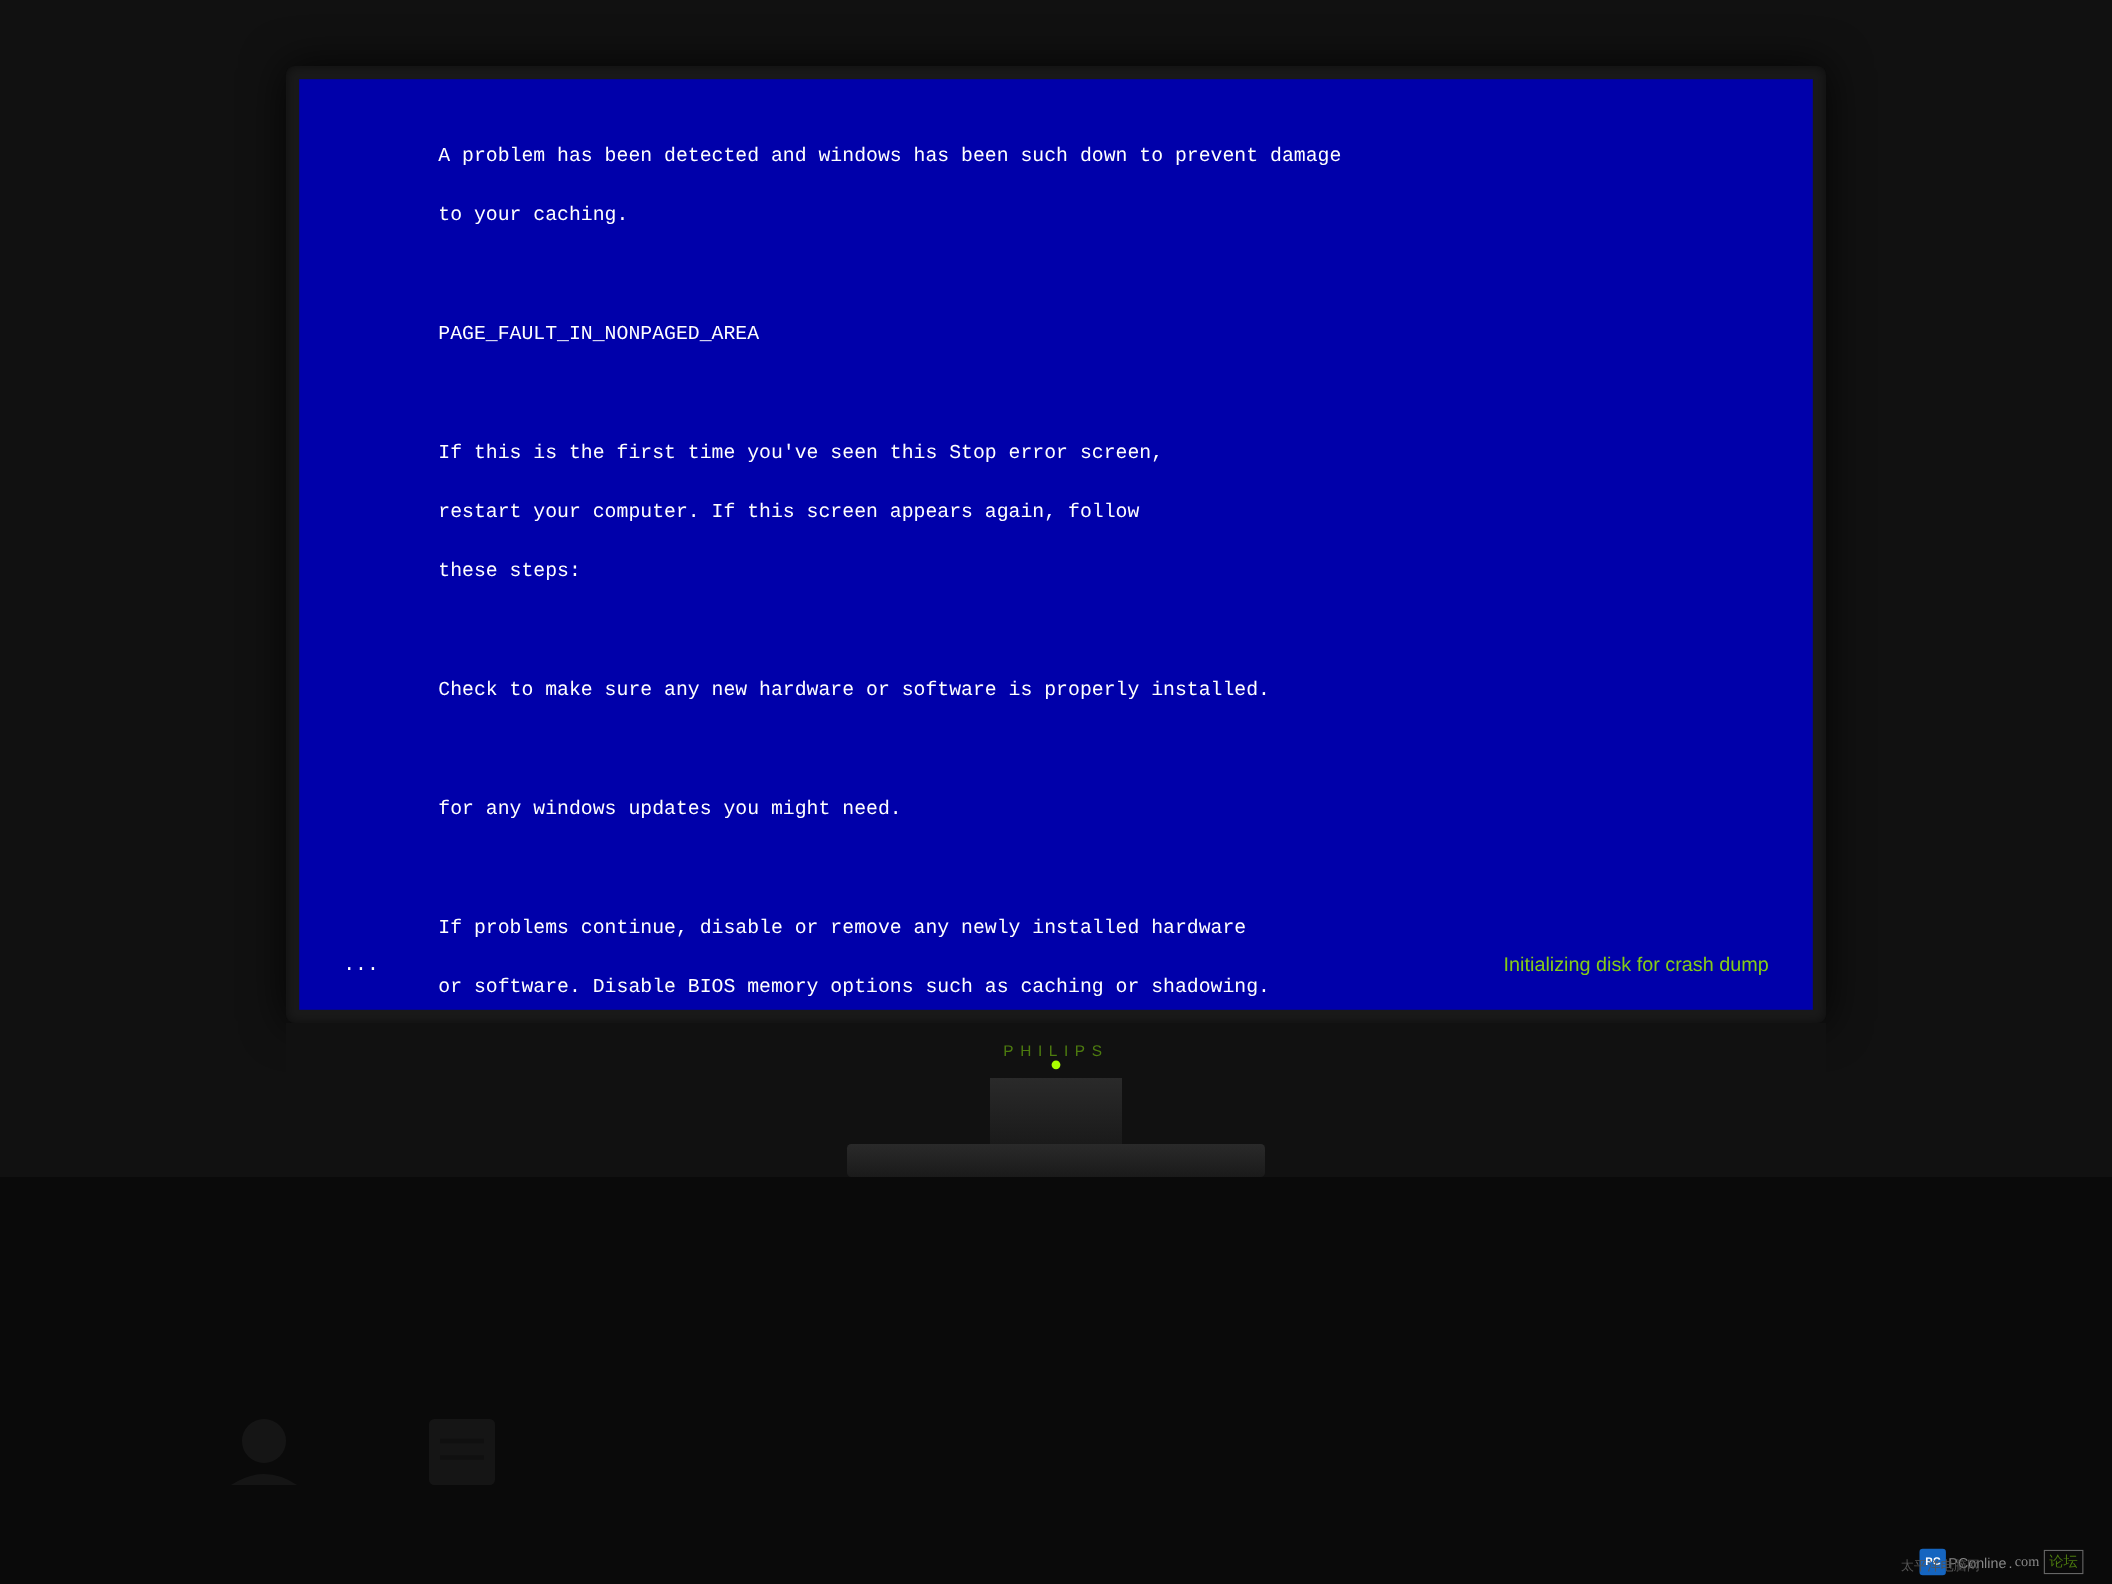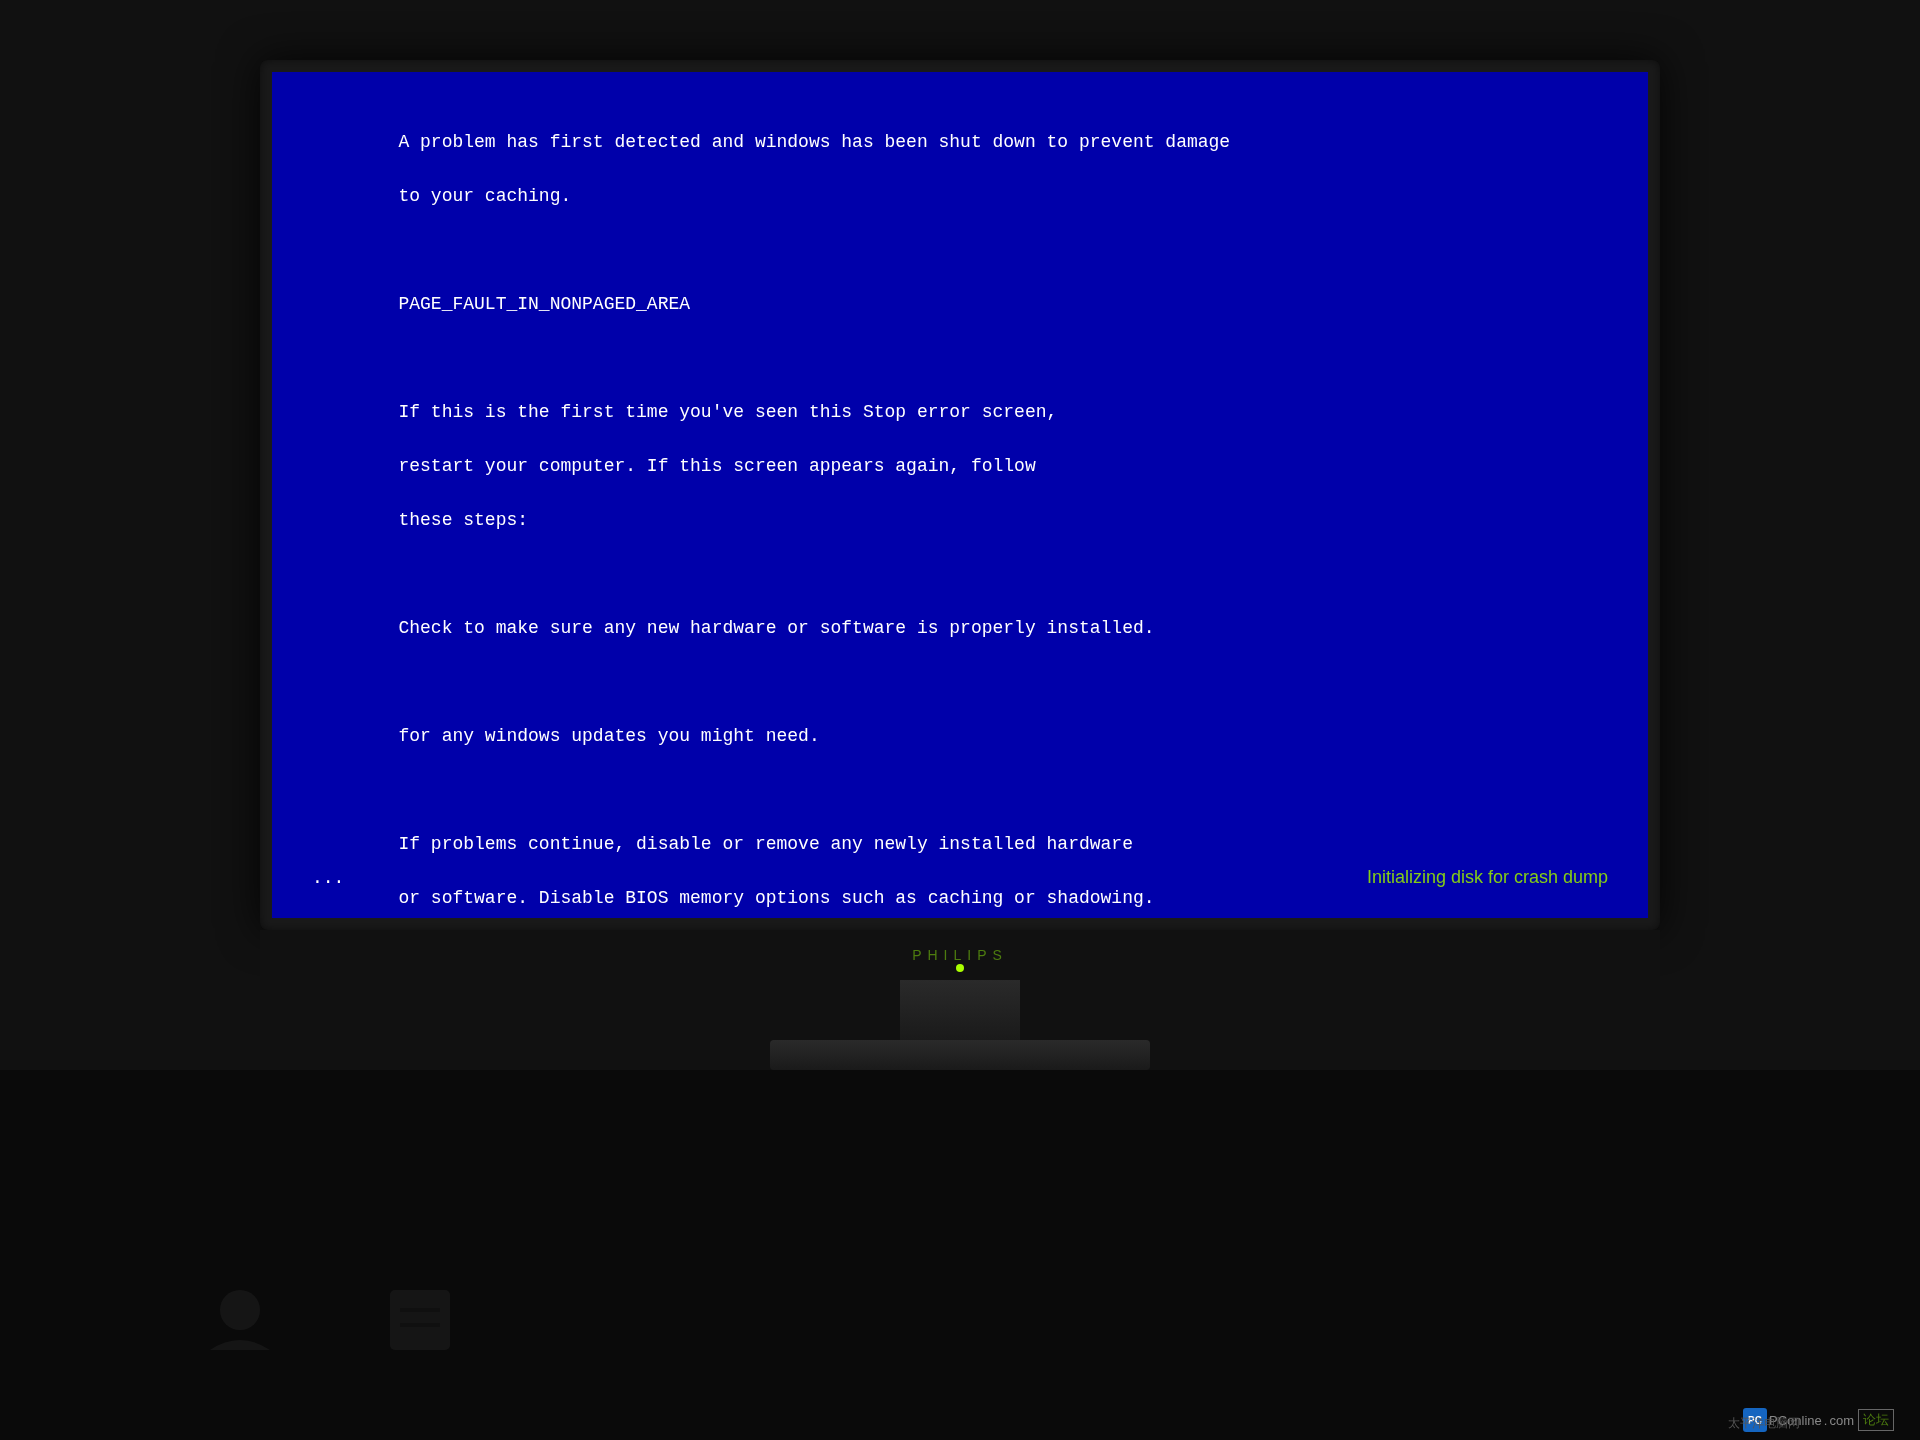--- a/index.html
+++ b/index.html
@@ -120,21 +120,21 @@
   </style>
 </head>
 <body>
 
 <div class="monitor-outer">
 
   <div class="screen-bezel">
     <div class="bsod-screen">
 
       <div class="bsod-text">
-        <span>A problem has first detected and windows has been shut down to prevent damage</span><br>
+        <span>A problem has been detected and windows has been such down to prevent damage</span><br>
         <span>to your caching.</span><br>
         <br>
         <span>PAGE_FAULT_IN_NONPAGED_AREA</span><br>
         <br>
         <span>If this is the first time you've seen this Stop error screen,</span><br>
         <span>restart your computer. If this screen appears again, follow</span><br>
         <span>these steps:</span><br>
         <br>
         <span>Check to make sure any new hardware or software is properly installed.</span><br>
         <br>
@@ -185,21 +185,21 @@
       </svg>
     </div>
 
     <div class="pconline-badge">
       <div style="display:flex; align-items:center; gap:2px;">
         <div style="width:24px; height:24px; background:#1565C0; border-radius:3px; display:flex; align-items:center; justify-content:center;">
           <span style="color:#fff; font-size:10px; font-weight:bold; font-family:Arial;">PC</span>
         </div>
         <span class="pconline-text">PConline</span>
         <span style="color:#888; font-size:13px;">.</span>
-        <span style="color:#888; font-size:13px; font-family:Liberation Sans, sans-serif;">com</span>
+        <span style="color:#888; font-size:13px; font-family:Liberation Serif, serif;">com</span>
       </div>
       <span class="luntan-text">论坛</span>
     </div>
 
     <div style="position:absolute; bottom:8px; right: 120px;">
       <span style="color:#555; font-size:12px; font-family:Arial;">太平洋电脑网</span>
     </div>
   </div>
 </div>
 

